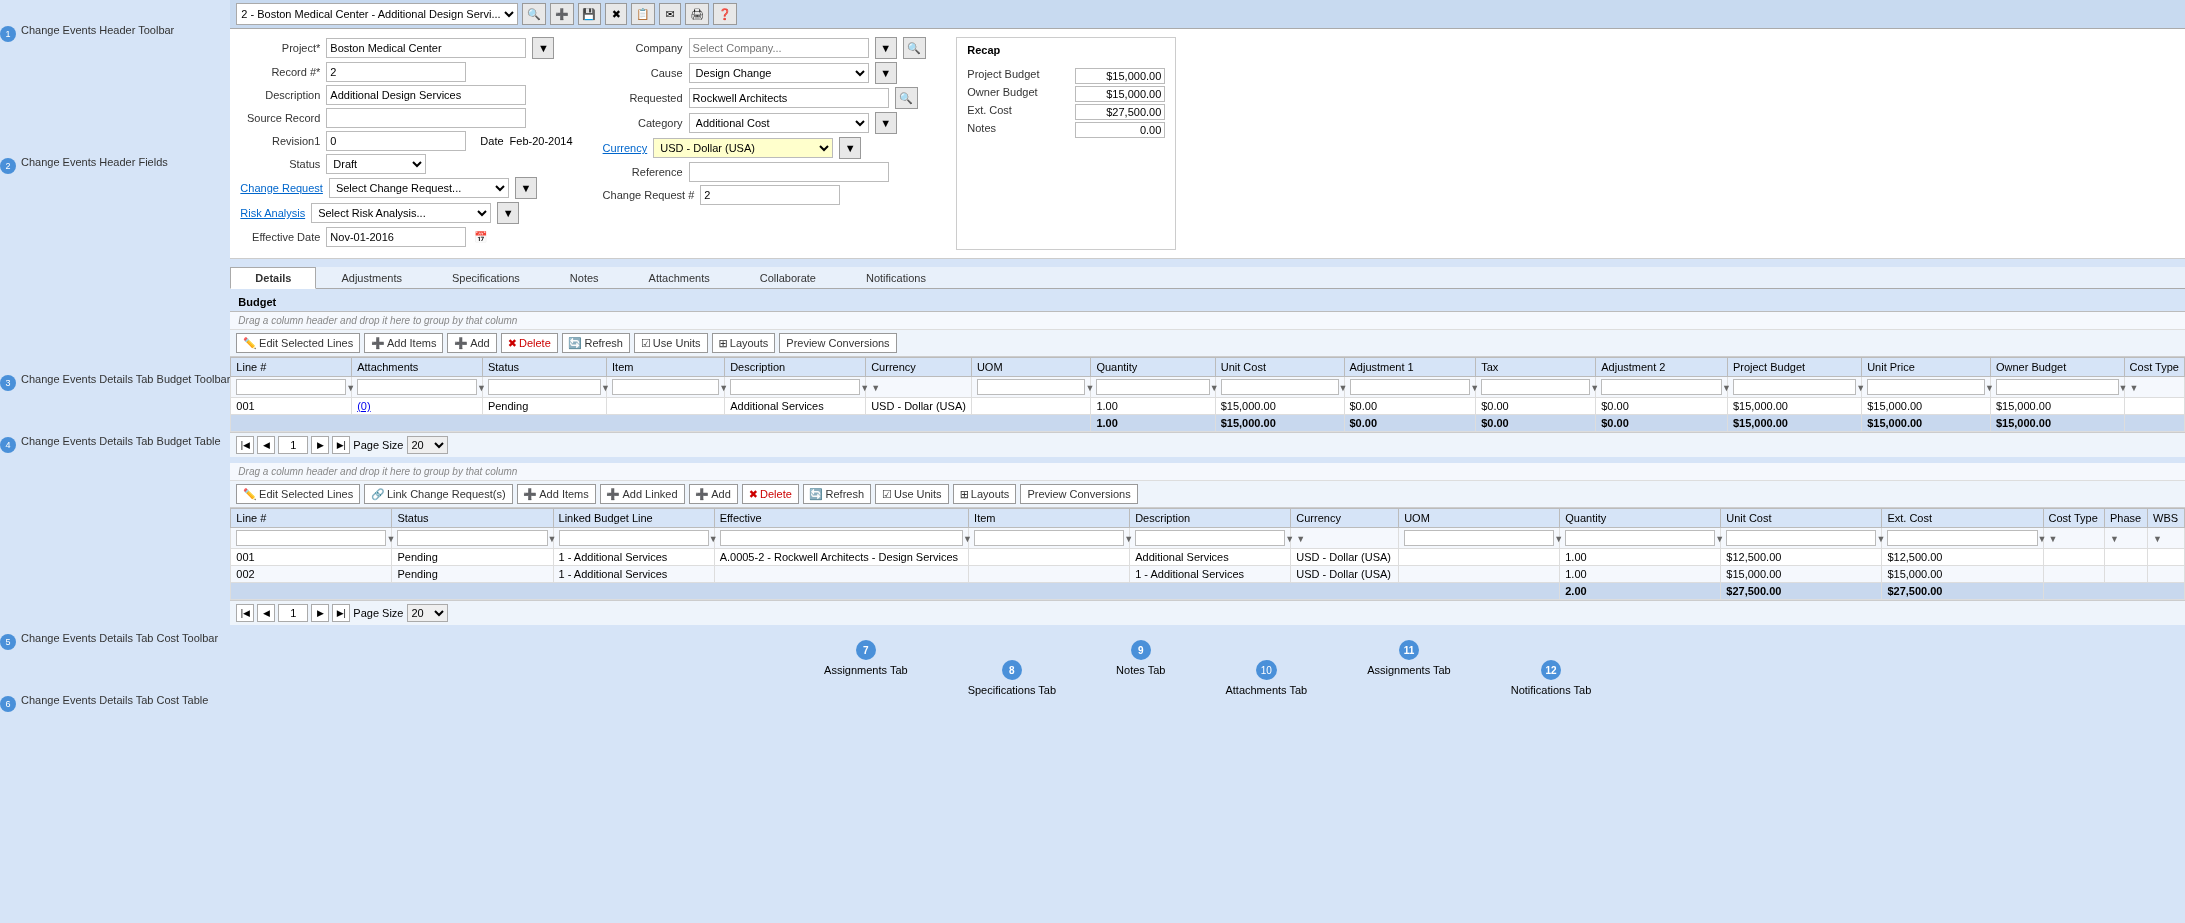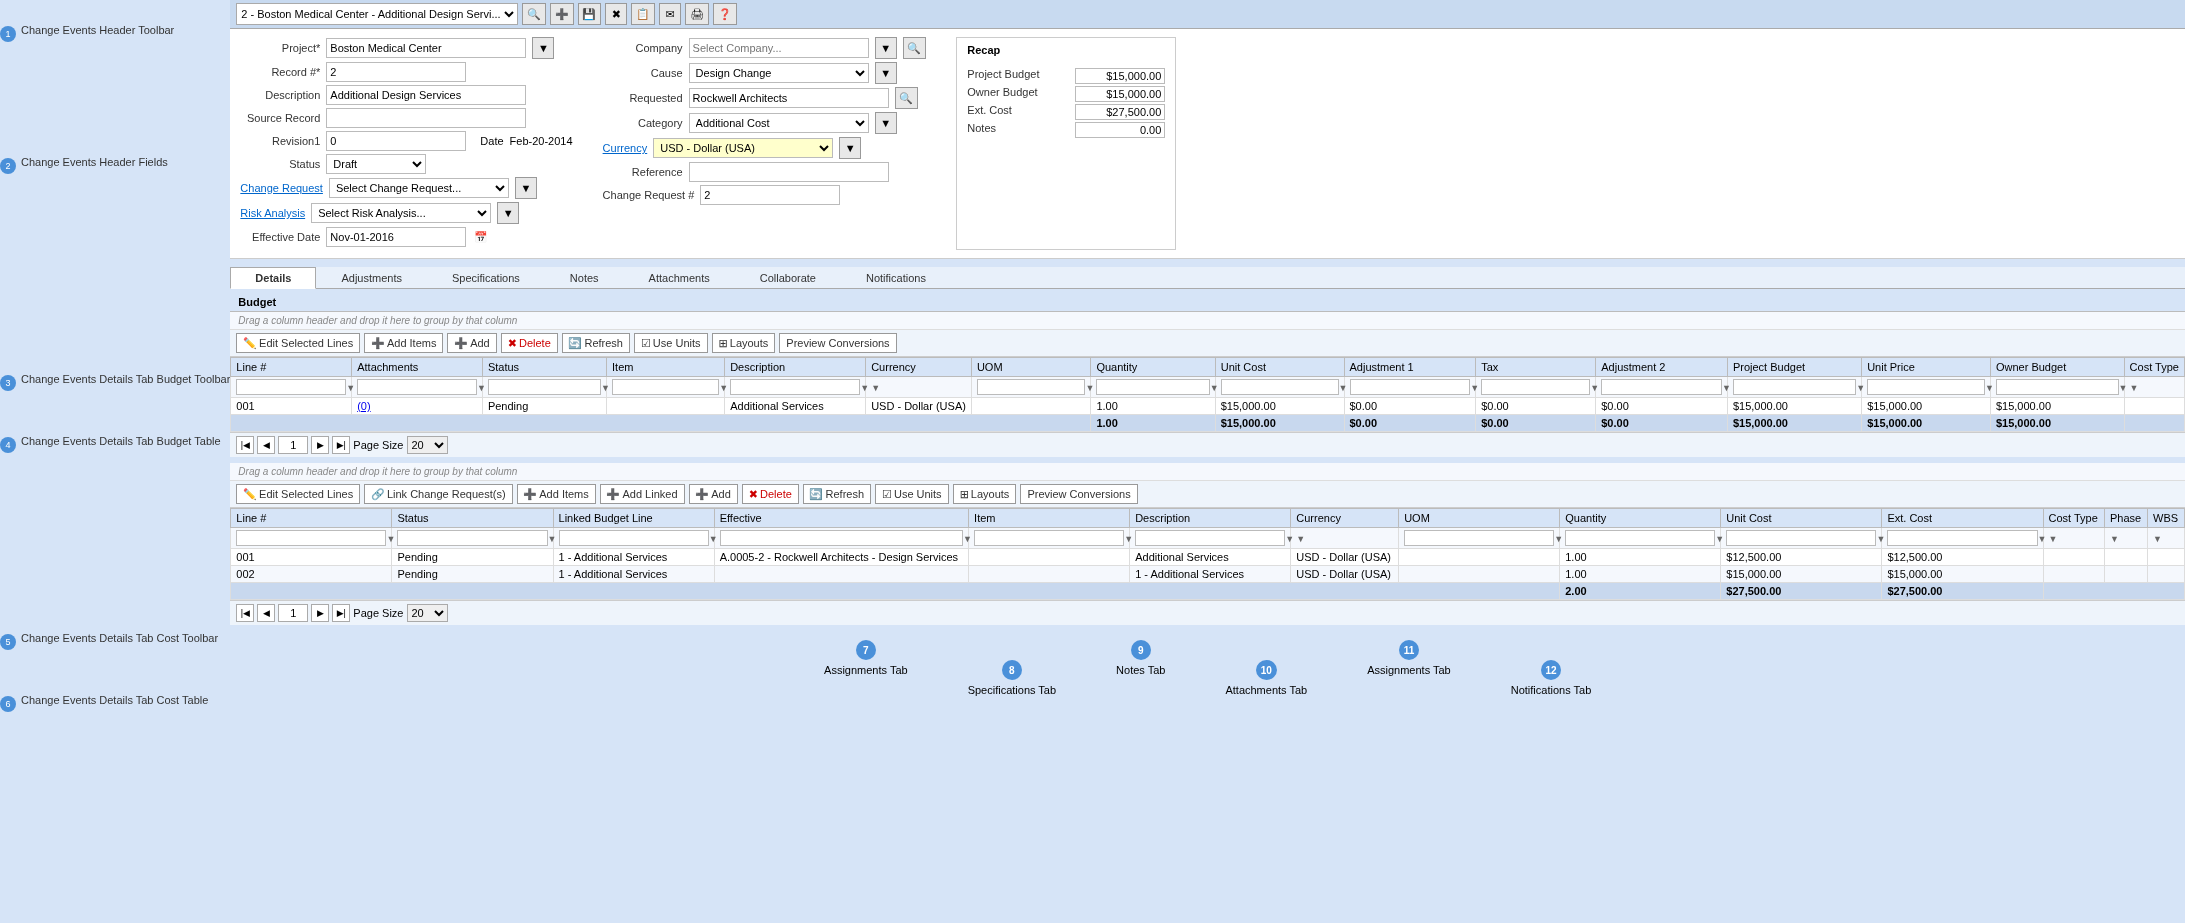--- a/index.html
+++ b/index.html
@@ -524,21 +524,21 @@
       </div>
       <div style="display: flex; flex-direction: column; align-items: center; gap: 4px; margin: 0 30px; padding-top: 20px;">
         <div style="background:#4a90d9;color:white;border-radius:50%;width:20px;height:20px;display:flex;align-items:center;justify-content:center;font-size:10px;font-weight:bold;">8</div>
         <span>Specifications Tab</span>
       </div>
       <div style="display: flex; flex-direction: column; align-items: center; gap: 4px; margin: 0 30px;">
         <div style="background:#4a90d9;color:white;border-radius:50%;width:20px;height:20px;display:flex;align-items:center;justify-content:center;font-size:10px;font-weight:bold;">9</div>
         <span>Notes Tab</span>
       </div>
       <div style="display: flex; flex-direction: column; align-items: center; gap: 4px; margin: 0 30px; padding-top: 20px;">
-        <div style="background:#4a90d9;color:white;border-radius:50%;width:21px;height:20px;display:flex;align-items:center;justify-content:center;font-size:10px;font-weight:bold;">10</div>
+        <div style="background:#4a90d9;color:white;border-radius:50%;width:21px;height:20px;display:flex;align-items:center;justify-content:center;font-size:10px;font-weight:normal;">10</div>
         <span>Attachments Tab</span>
       </div>
       <div style="display: flex; flex-direction: column; align-items: center; gap: 4px; margin: 0 30px; text-align: right;">
         <div style="background:#4a90d9;color:white;border-radius:50%;width:20px;height:20px;display:flex;align-items:center;justify-content:center;font-size:10px;font-weight:bold;">11</div>
         <span>Assignments Tab</span>
       </div>
       <div style="display: flex; flex-direction: column; align-items: center; gap: 4px; margin: 0 30px; padding-top: 20px;">
         <div style="background:#4a90d9;color:white;border-radius:50%;width:20px;height:20px;display:flex;align-items:center;justify-content:center;font-size:10px;font-weight:bold;">12</div>
         <span>Notifications Tab</span>
       </div>

